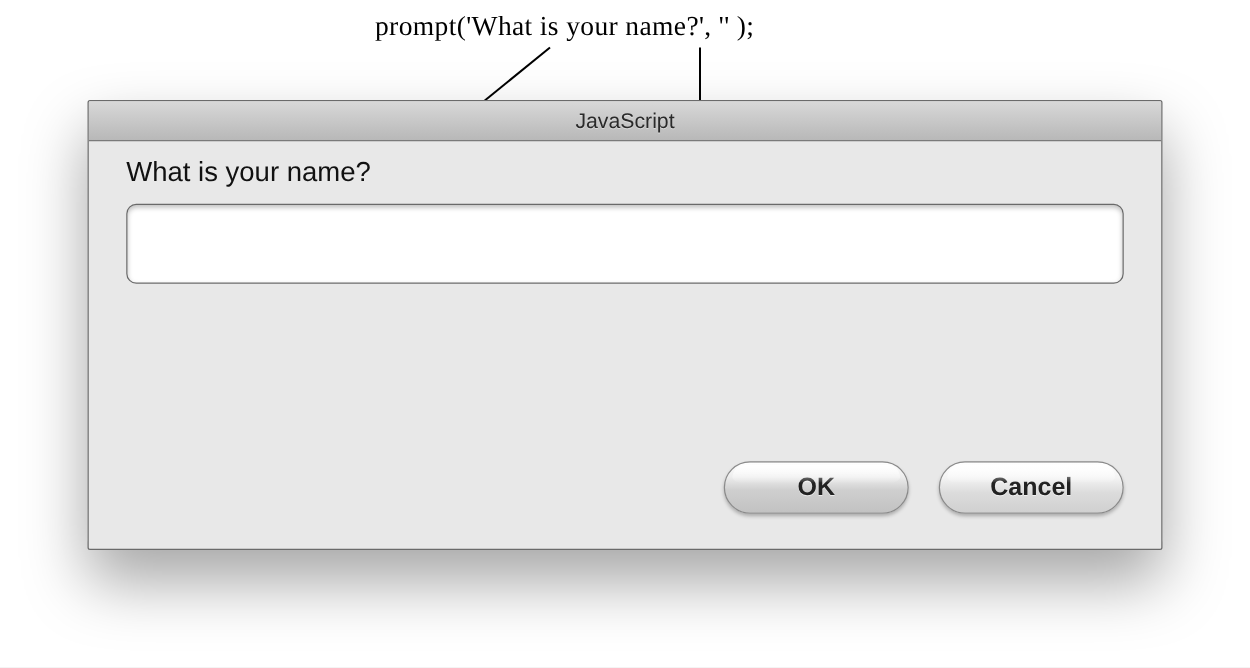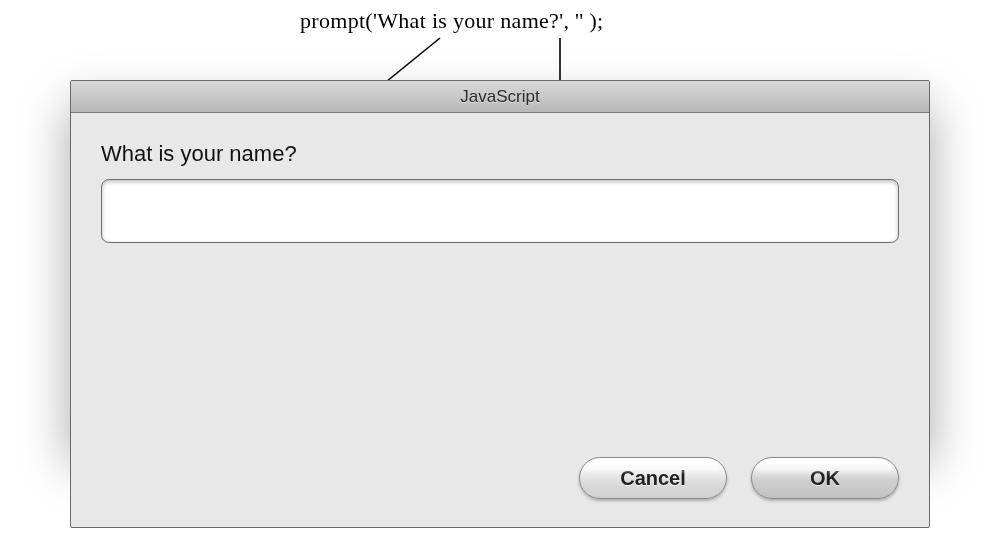--- a/index.html
+++ b/index.html
@@ -40,40 +40,40 @@
       height: 360px;
       border-radius: 8px;
       box-shadow: 0 25px 50px rgba(0,0,0,0.35);
       background: transparent;
     }
     .dialog {
       position: absolute;
       top: 80px;
       left: 70px;
       width: 860px;
-      height: 448px;
+      height: 360px;
       border: 1px solid #6a6a6a;
       border-radius: 2px;
       background: #e8e8e8;
       overflow: hidden;
     }
     .titlebar {
       height: 32px;
       background: linear-gradient(to bottom, #d8d8d8 0%, #b8b8b8 100%);
       border-bottom: 1px solid #7a7a7a;
       display: flex;
       align-items: center;
       justify-content: center;
       font-size: 17px;
       font-weight: 500;
       color: #2a2a2a;
       text-shadow: 0 1px 0 rgba(255,255,255,0.4);
     }
     .content {
-      padding: 28px 30px 0 30px;
+      padding: 12px 30px 0 30px;
     }
     .prompt-label {
       font-size: 22px;
       color: #111;
       font-weight: 500;
       margin-bottom: 12px;
       font-family: "Lucida Grande", "Helvetica Neue", Arial, sans-serif;
     }
     .input-wrapper {
       position: relative;
@@ -160,20 +160,20 @@
   <div class="titlebar">
     <span>JavaScript</span>
   </div>
   <div class="content">
     <div class="prompt-label">What is your name?</div>
     <div class="input-wrapper">
       <input type="text" class="prompt-input" placeholder="" value="" style="">
     </div>
   </div>
   <div class="buttons">
+    <button class="aqua-button default">
+      <span>OK</span>
+    </button>
     <button class="aqua-button">
       <span>Cancel</span>
-    </button>
-    <button class="aqua-button default">
-      <span>OK</span>
     </button>
   </div>
 </div>
 
 </body></html>

